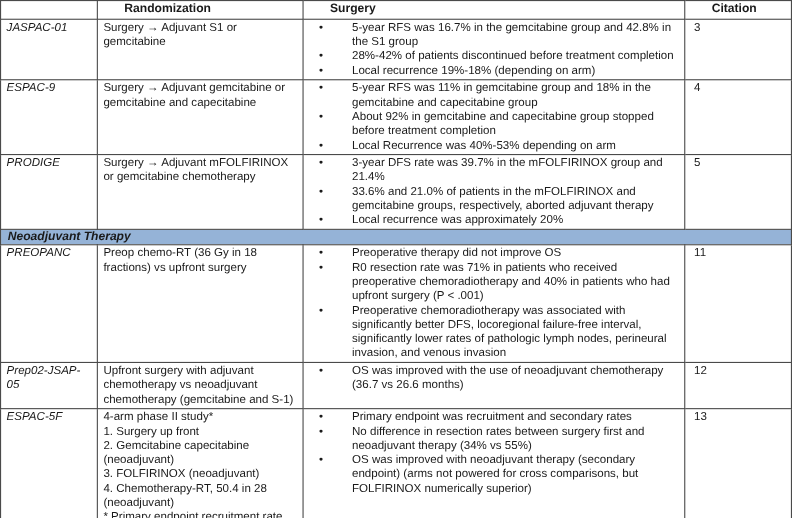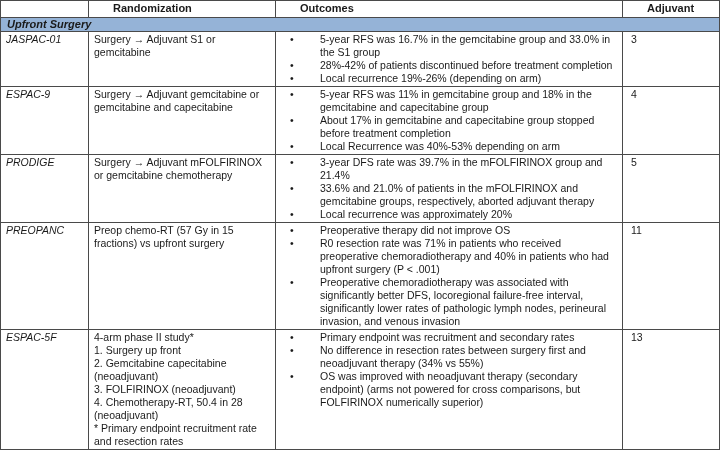--- a/index.html
+++ b/index.html
@@ -69,75 +69,85 @@
   <colgroup>
     <col style="width:88px">
     <col style="width:187px">
     <col style="width:347px">
     <col style="width:97px">
   </colgroup>
   <thead>
     <tr>
       <th></th>
       <th>Randomization</th>
-      <th>Outcomes</th>
-      <th>Adjuvant</th>
+      <th>Surgery</th>
+      <th>Citation</th>
     </tr>
   </thead>
   <tbody id="table-body">
-      <tr class="section-row">
-        <td colspan="4">Upfront Surgery</td>
-      </tr>
       <tr>
         <td class="study-cell">JASPAC-01</td>
         <td class="rand-cell">Surgery → Adjuvant S1 or gemcitabine</td>
         <td class="outcomes-cell">
           <ul class="outcomes-list">
-            <li>5-year RFS was 16.7% in the gemcitabine group and 33.0% in the S1 group</li>
+            <li>5-year RFS was 16.7% in the gemcitabine group and 42.8% in the S1 group</li>
             <li>28%-42% of patients discontinued before treatment completion</li>
-            <li>Local recurrence 19%-26% (depending on arm)</li>
+            <li>Local recurrence 19%-18% (depending on arm)</li>
           </ul>
         </td>
         <td class="citation-cell">3</td>
       </tr>
       <tr>
         <td class="study-cell">ESPAC-9</td>
         <td class="rand-cell">Surgery → Adjuvant gemcitabine or gemcitabine and capecitabine</td>
         <td class="outcomes-cell">
           <ul class="outcomes-list">
             <li>5-year RFS was 11% in gemcitabine group and 18% in the gemcitabine and capecitabine group</li>
-            <li>About 17% in gemcitabine and capecitabine group stopped before treatment completion</li>
+            <li>About 92% in gemcitabine and capecitabine group stopped before treatment completion</li>
             <li>Local Recurrence was 40%-53% depending on arm</li>
           </ul>
         </td>
         <td class="citation-cell">4</td>
       </tr>
       <tr>
         <td class="study-cell">PRODIGE</td>
         <td class="rand-cell">Surgery → Adjuvant mFOLFIRINOX or gemcitabine chemotherapy</td>
         <td class="outcomes-cell">
           <ul class="outcomes-list">
             <li>3-year DFS rate was 39.7% in the mFOLFIRINOX group and 21.4%</li>
             <li>33.6% and 21.0% of patients in the mFOLFIRINOX and gemcitabine groups, respectively, aborted adjuvant therapy</li>
             <li>Local recurrence was approximately 20%</li>
           </ul>
         </td>
         <td class="citation-cell">5</td>
       </tr>
+      <tr class="section-row">
+        <td colspan="4">Neoadjuvant Therapy</td>
+      </tr>
       <tr>
         <td class="study-cell">PREOPANC</td>
-        <td class="rand-cell">Preop chemo-RT (57 Gy in 15 fractions) vs upfront surgery</td>
+        <td class="rand-cell">Preop chemo-RT (36 Gy in 18 fractions) vs upfront surgery</td>
         <td class="outcomes-cell">
           <ul class="outcomes-list">
             <li>Preoperative therapy did not improve OS</li>
             <li>R0 resection rate was 71% in patients who received preoperative chemoradiotherapy and 40% in patients who had upfront surgery (P &lt; .001)</li>
             <li>Preoperative chemoradiotherapy was associated with significantly better DFS, locoregional failure-free interval, significantly lower rates of pathologic lymph nodes, perineural invasion, and venous invasion</li>
           </ul>
         </td>
         <td class="citation-cell">11</td>
+      </tr>
+      <tr>
+        <td class="study-cell">Prep02-JSAP-05</td>
+        <td class="rand-cell">Upfront surgery with adjuvant chemotherapy vs neoadjuvant chemotherapy (gemcitabine and S-1)</td>
+        <td class="outcomes-cell">
+          <ul class="outcomes-list">
+            <li>OS was improved with the use of neoadjuvant chemotherapy (36.7 vs 26.6 months)</li>
+          </ul>
+        </td>
+        <td class="citation-cell">12</td>
       </tr>
       <tr>
         <td class="study-cell">ESPAC-5F</td>
         <td class="rand-cell">4-arm phase II study*
 1. Surgery up front
 2. Gemcitabine capecitabine (neoadjuvant)
 3. FOLFIRINOX (neoadjuvant)
 4. Chemotherapy-RT, 50.4 in 28 (neoadjuvant)
 * Primary endpoint recruitment rate and resection rates</td>
         <td class="outcomes-cell">

